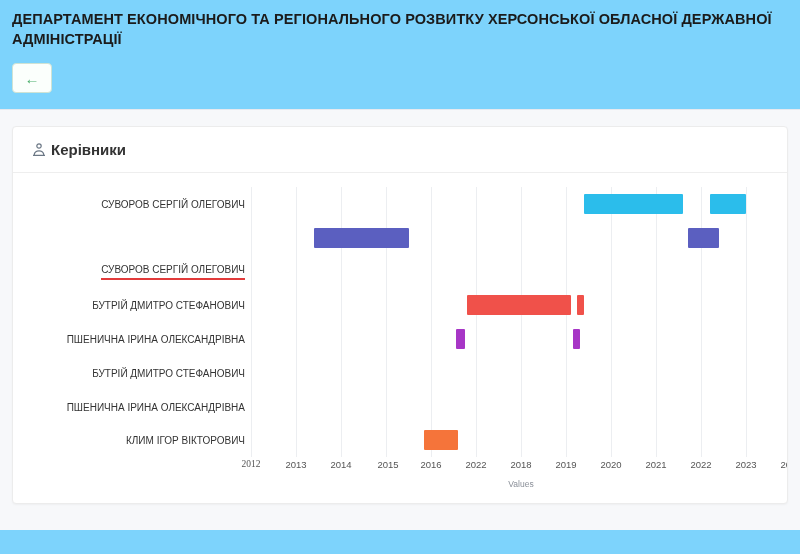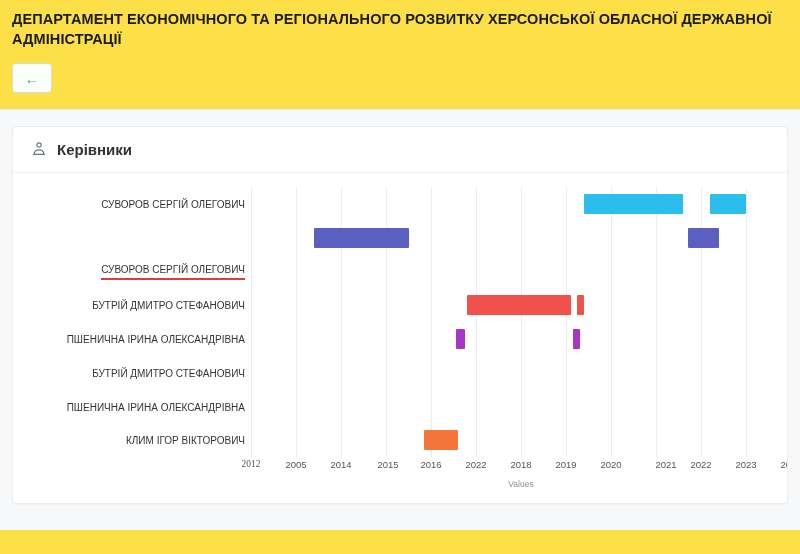--- a/index.html
+++ b/index.html
@@ -6,21 +6,21 @@
     margin: 0;
     padding: 0;
     background: #ffffff;
     font-family: "Liberation Sans", sans-serif;
   }
   #page {
     position: relative;
     width: 800px;
     height: 554px;
     overflow: hidden;
-    background: #fde047;
+    background: #7dd3fc;
   }
   .header {
     padding: 10px 12px 0 12px;
   }
   .header h1 {
     margin: 0;
     font-size: 14.5px;
     font-weight: bold;
     color: #1b1b1b;
     line-height: 1.35;
@@ -56,22 +56,22 @@
   }
   .card {
     background: #ffffff;
     border: 1px solid #ececec;
     border-radius: 4px;
     box-shadow: 0 1px 2px rgba(0,0,0,0.04);
     overflow: hidden;
   }
   .card-head {
     display: flex;
-    align-items: flex-start;
-    gap: 10px;
+    align-items: flex-end;
+    gap: 4px;
     padding: 14px 18px;
     border-bottom: 1px solid #eeeeee;
   }
   .card-head .title {
     font-size: 15px;
     font-weight: bold;
     color: #333;
   }
   .person-icon {
     width: 16px;
@@ -213,29 +213,29 @@
               <div class="bar" style="left: 63px; width: 94.5px; top: 50.625px; background: rgb(91, 95, 192);"></div>
               <div class="bar" style="left: 436.5px; width: 31.5px; top: 50.625px; background: rgb(91, 95, 192);"></div>
               <div class="bar" style="left: 216px; width: 103.5px; top: 118.125px; background: rgb(240, 81, 74);"></div>
               <div class="bar" style="left: 326.25px; width: 6.75px; top: 118.125px; background: rgb(240, 81, 74);"></div>
               <div class="bar" style="left: 204.75px; width: 9px; top: 151.875px; background: rgb(167, 54, 198);"></div>
               <div class="bar" style="left: 321.75px; width: 6.75px; top: 151.875px; background: rgb(167, 54, 198);"></div>
               <div class="bar" style="left: 173.25px; width: 33.75px; top: 253.125px; background: rgb(245, 116, 58);"></div>
             </div>
           <div class="xaxis" id="xaxis">
               <div class="xtick" style="left: 0px; font-family: Liberation Serif, serif;">2012</div>
-              <div class="xtick" style="left: 45px;">2005</div>
+              <div class="xtick" style="left: 45px;">2013</div>
               <div class="xtick" style="left: 90px;">2014</div>
               <div class="xtick" style="left: 137px;">2015</div>
               <div class="xtick" style="left: 180px;">2016</div>
               <div class="xtick" style="left: 225px;">2022</div>
               <div class="xtick" style="left: 270px;">2018</div>
               <div class="xtick" style="left: 315px;">2019</div>
               <div class="xtick" style="left: 360px;">2020</div>
-              <div class="xtick" style="left: 415px; text-align: center;">2021</div>
+              <div class="xtick" style="left: 405px; text-align: center;">2021</div>
               <div class="xtick" style="left: 450px;">2022</div>
               <div class="xtick" style="left: 495px;">2023</div>
               <div class="xtick" style="left: 540px;">2024</div>
             </div>
           <div class="xtitle">Values</div>
         </div>
       </div>
     </div>
   </div>
 

